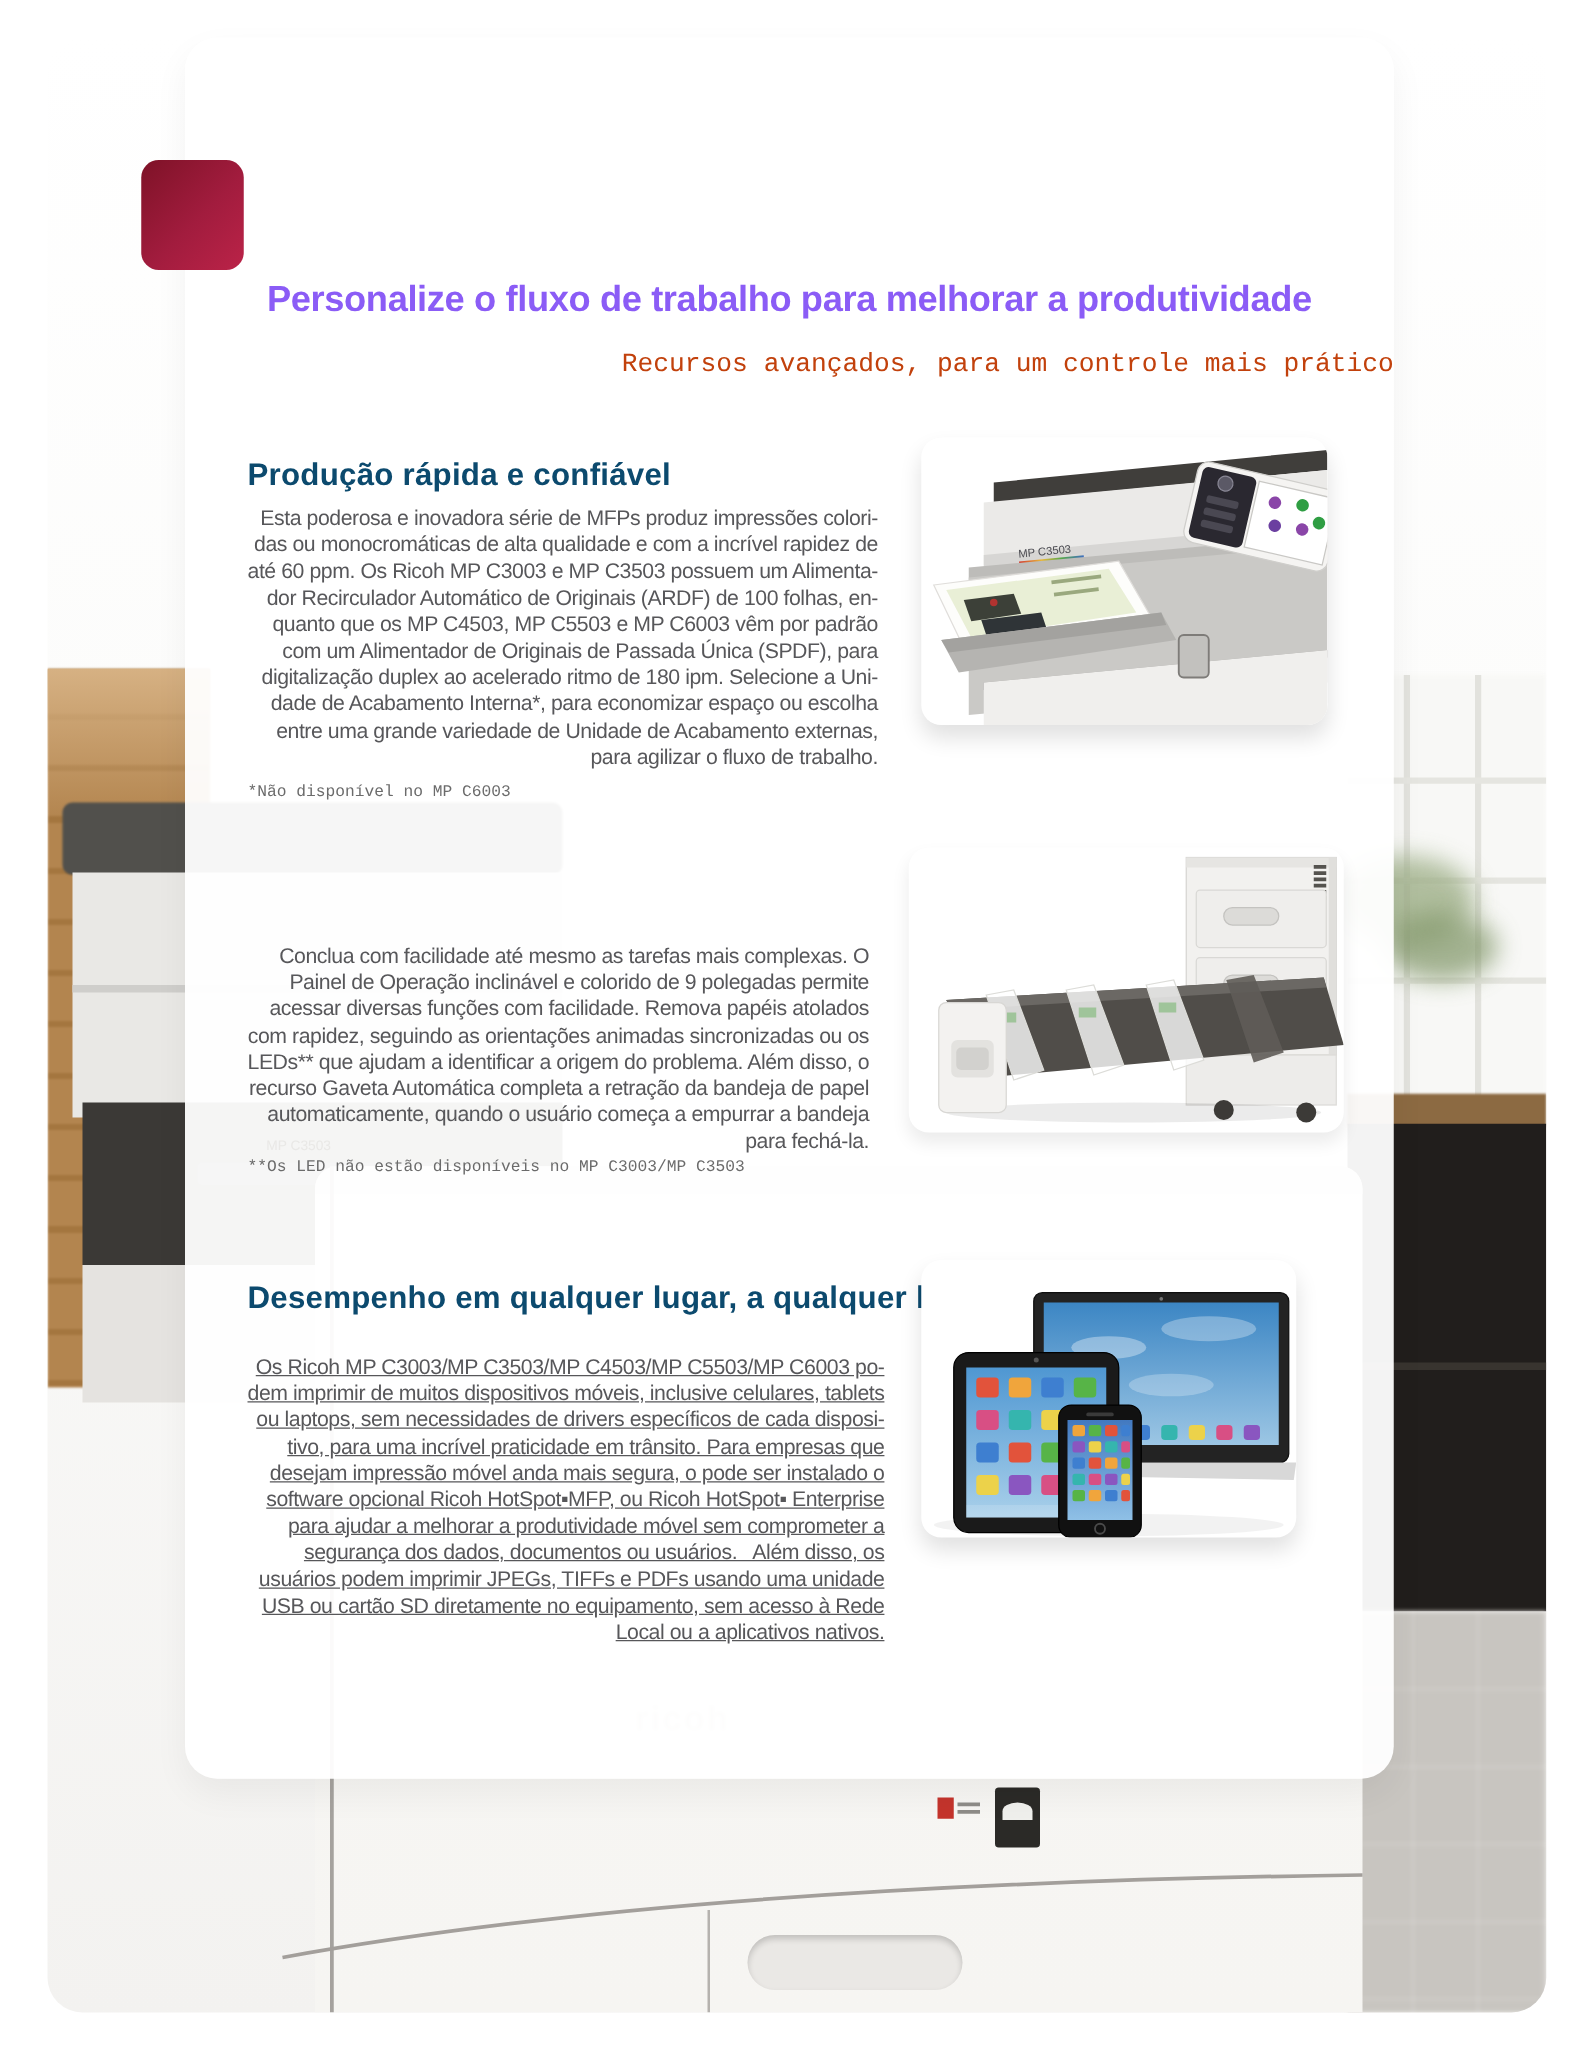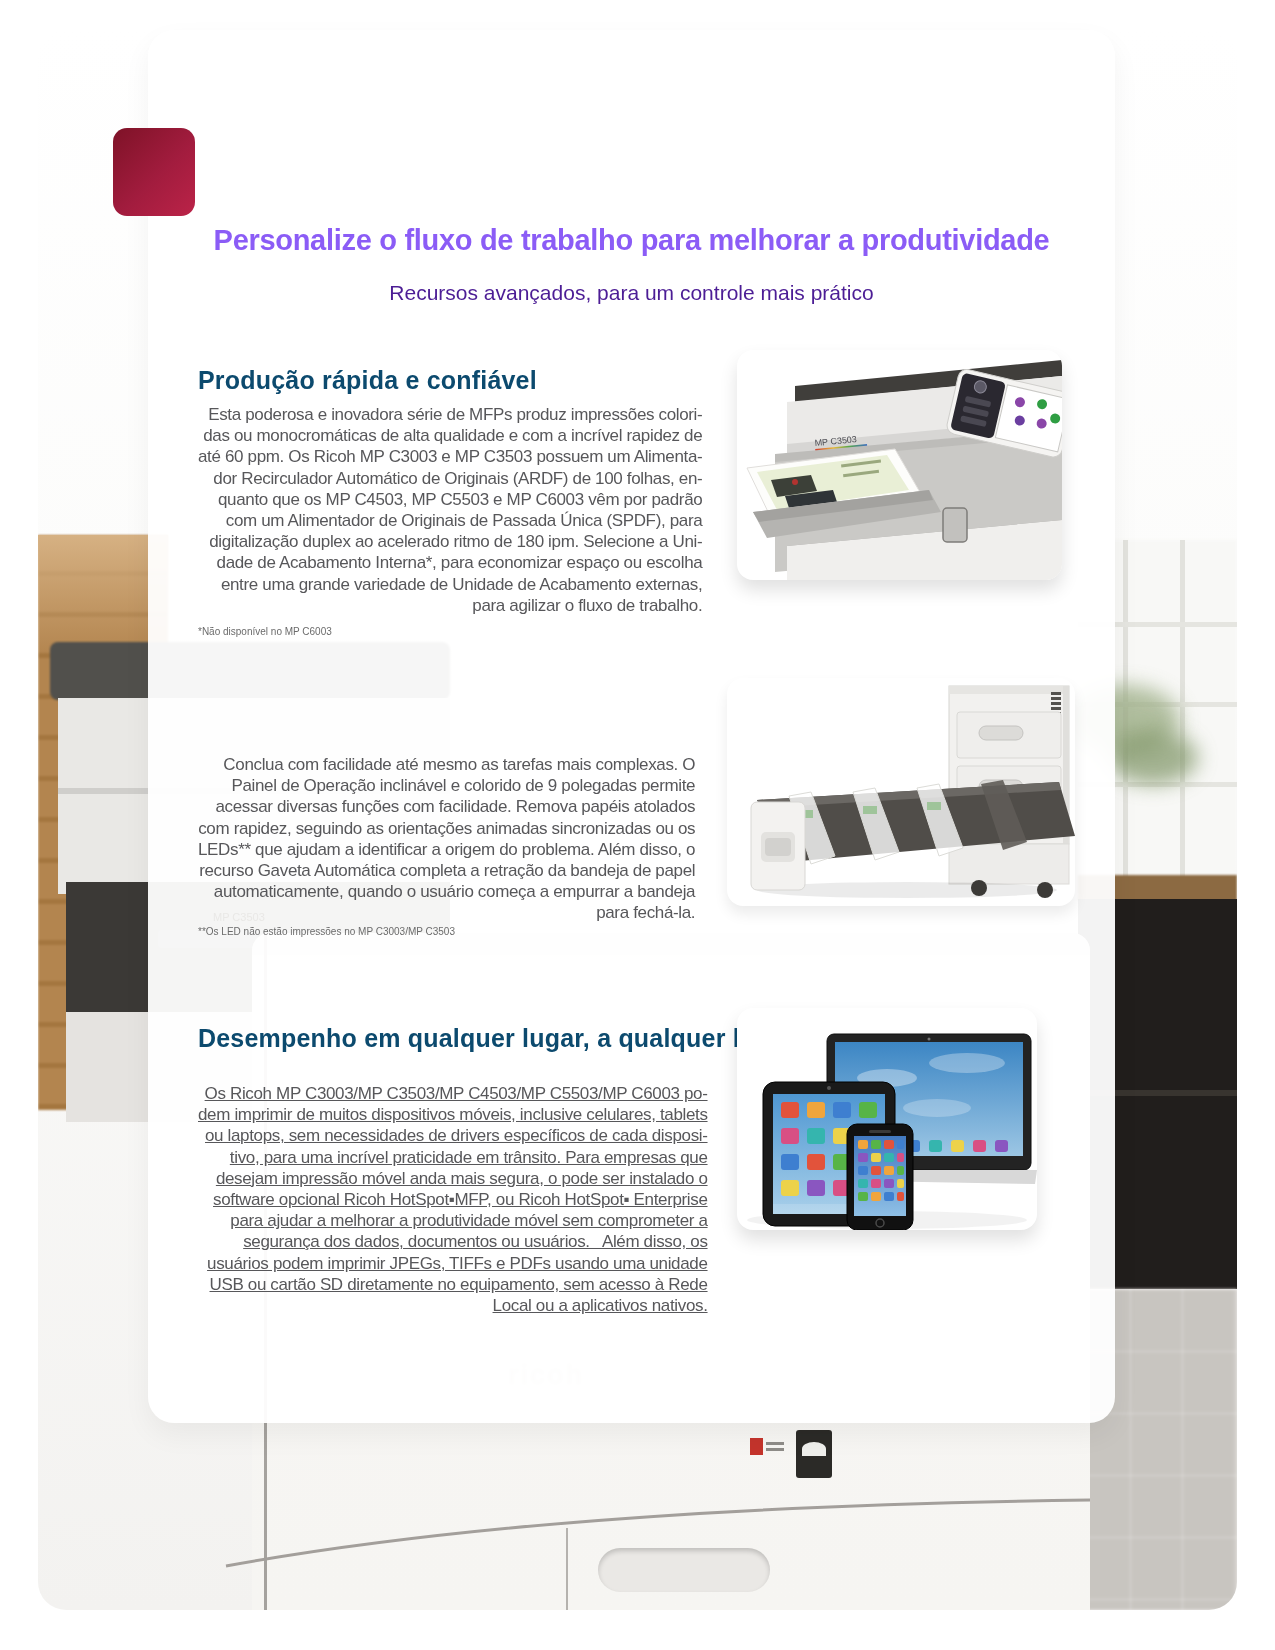--- a/index.html
+++ b/index.html
@@ -48,25 +48,25 @@
   .badge-dark{left:758px;top:1400px;width:36px;height:48px;background:#2b2a27;border-radius:3px;}
   .badge-dark:after{content:"";position:absolute;left:6px;top:12px;width:24px;height:14px;border-radius:50% 50% 0 0;background:#efefec;}
   .bp-watermark{left:470px;top:1330px;font-size:27px;font-weight:bold;color:#d9d7d4;letter-spacing:2px;filter:blur(1px);}
   
   .card{position:absolute;left:148px;top:30px;width:967px;height:1393px;background:rgba(255,255,255,0.95);
         border-radius:26px;box-shadow:0 12px 28px rgba(0,0,0,0.05);}
   .logo{position:absolute;left:113px;top:128px;width:82px;height:88px;border-radius:14px;
         background:linear-gradient(135deg,#7e1227 0%,#a21c3e 55%,#bb2348 100%);}
   .title{position:absolute;left:148px;top:224px;width:967px;text-align:center;font-size:29px;font-weight:bold;
          color:#8b5cf6;letter-spacing:-0.3px;}
-  .subtitle{position:absolute;left:148px;top:281px;width:967px;text-align:center;font-size:21px;color:#4c1d95;}
+  .subtitle{position:absolute;left:148px;top:281px;width:967px;text-align:right;font-size:21px;color:#c2410c;font-family:Liberation Mono, monospace;}
   .h2{position:absolute;left:198px;font-size:25px;font-weight:bold;color:#0c4a6e;letter-spacing:0.2px;}
   .bodytext{position:absolute;left:198px;font-size:17px;line-height:21.2px;color:#57575a;
             white-space:pre;letter-spacing:-0.35px;text-align:right;}
-  .footnote{position:absolute;left:198px;font-size:10px;color:#6b6b6b;}
+  .footnote{position:absolute;left:198px;font-size:13px;color:#6b6b6b;font-family:Liberation Mono, monospace;}
   .ghost-label{position:absolute;left:213px;top:911px;font-size:11px;color:#e9e8e6;}
   .img-card{position:absolute;background:#ffffff;border-radius:16px;box-shadow:0 10px 18px rgba(0,0,0,0.12);overflow:hidden;}
   #img1{left:737px;top:350px;width:325px;height:230px;}
   #img2{left:727px;top:678px;width:348px;height:228px;box-shadow:0 8px 14px rgba(0,0,0,0.08);}
   #img3{left:737px;top:1008px;width:300px;height:222px;}
   svg{display:block;}
 </style>
 </head>
 <body>
 
@@ -129,21 +129,21 @@
   <div class="footnote" style="top:626px;">*Não disponível no MP C6003</div>
 
   <div class="bodytext" style="top:754px;">Conclua com facilidade até mesmo as tarefas mais complexas. O
 Painel de Operação inclinável e colorido de 9 polegadas permite
 acessar diversas funções com facilidade. Remova papéis atolados
 com rapidez, seguindo as orientações animadas sincronizadas ou os
 LEDs** que ajudam a identificar a origem do problema. Além disso, o
 recurso Gaveta Automática completa a retração da bandeja de papel
 automaticamente, quando o usuário começa a empurrar a bandeja
 para fechá-la.</div>
-  <div class="footnote" style="top:926px;">**Os LED não estão impressões no MP C3003/MP C3503</div>
+  <div class="footnote" style="top:926px;">**Os LED não estão disponíveis no MP C3003/MP C3503</div>
   <div class="ghost-label">MP C3503</div>
 
   <div class="h2" style="top:1024px;">Desempenho em qualquer lugar, a qualquer hora</div>
   <div class="bodytext" style="top:1083px;text-decoration:underline;">Os Ricoh MP C3003/MP C3503/MP C4503/MP C5503/MP C6003 po-
 dem imprimir de muitos dispositivos móveis, inclusive celulares, tablets
 ou laptops, sem necessidades de drivers específicos de cada disposi-
 tivo, para uma incrível praticidade em trânsito. Para empresas que
 desejam impressão móvel anda mais segura, o pode ser instalado o
 software opcional Ricoh HotSpot▪MFP, ou Ricoh HotSpot▪ Enterprise
 para ajudar a melhorar a produtividade móvel sem comprometer a

